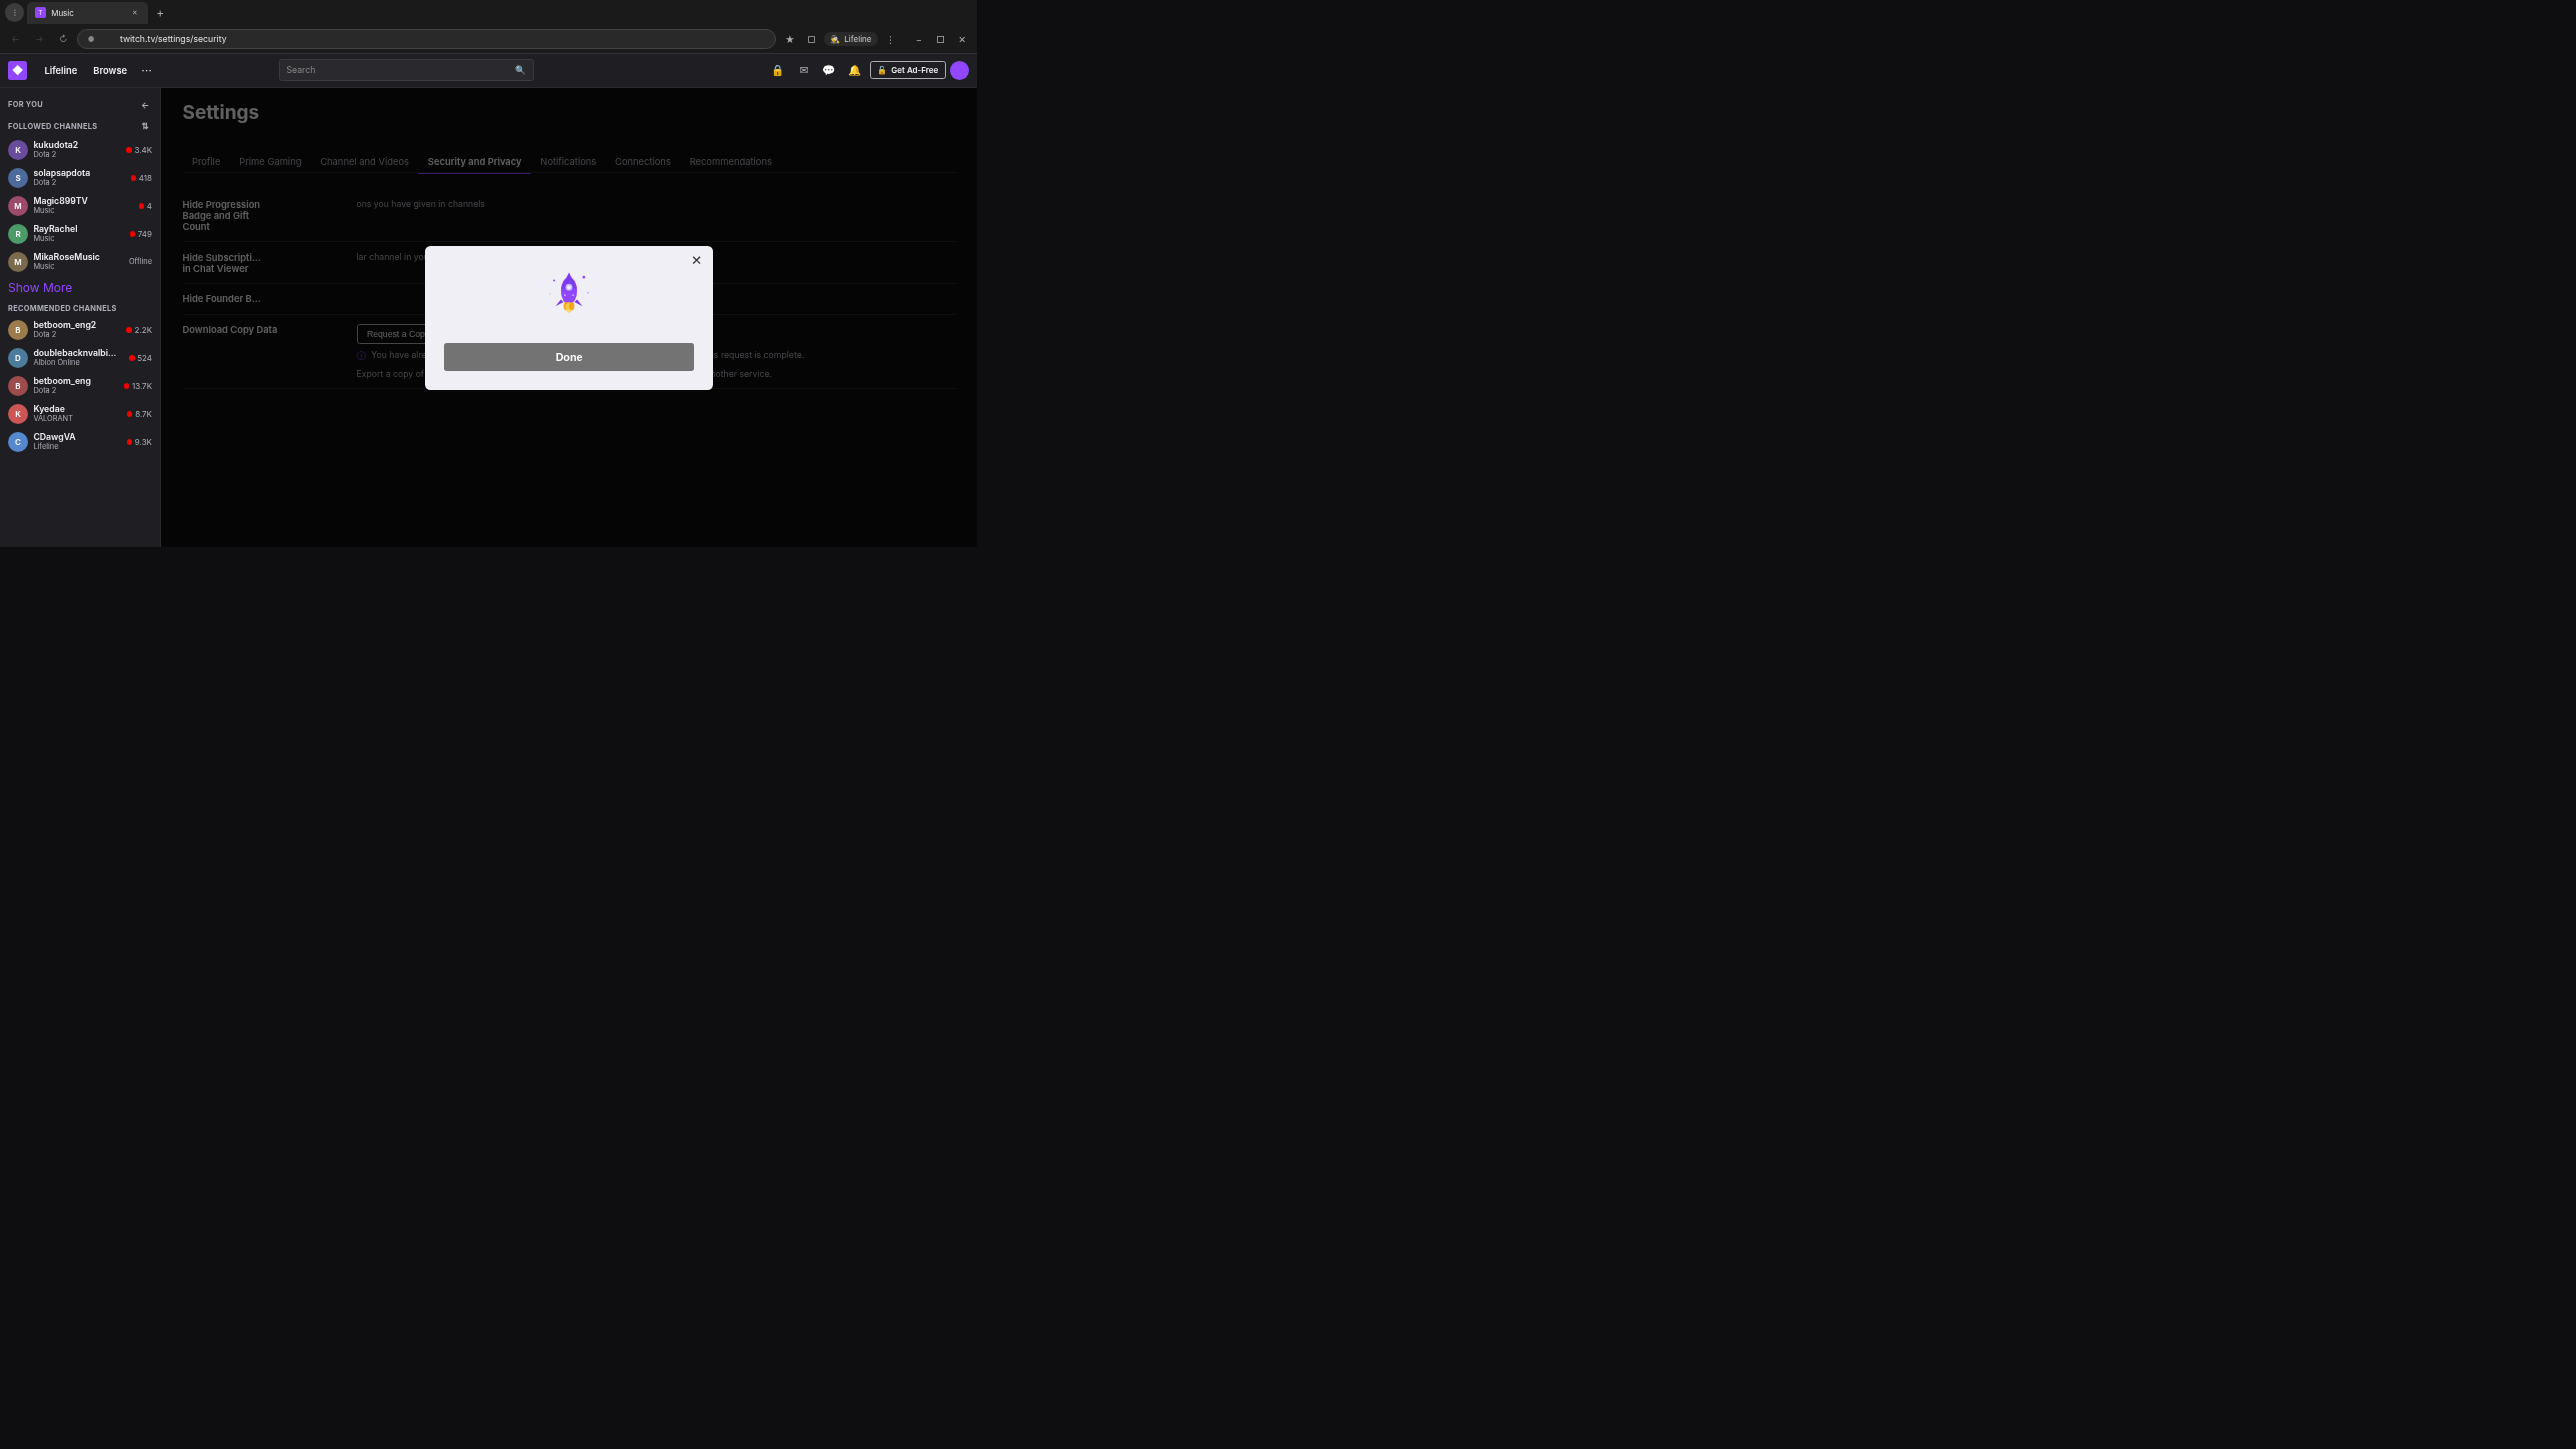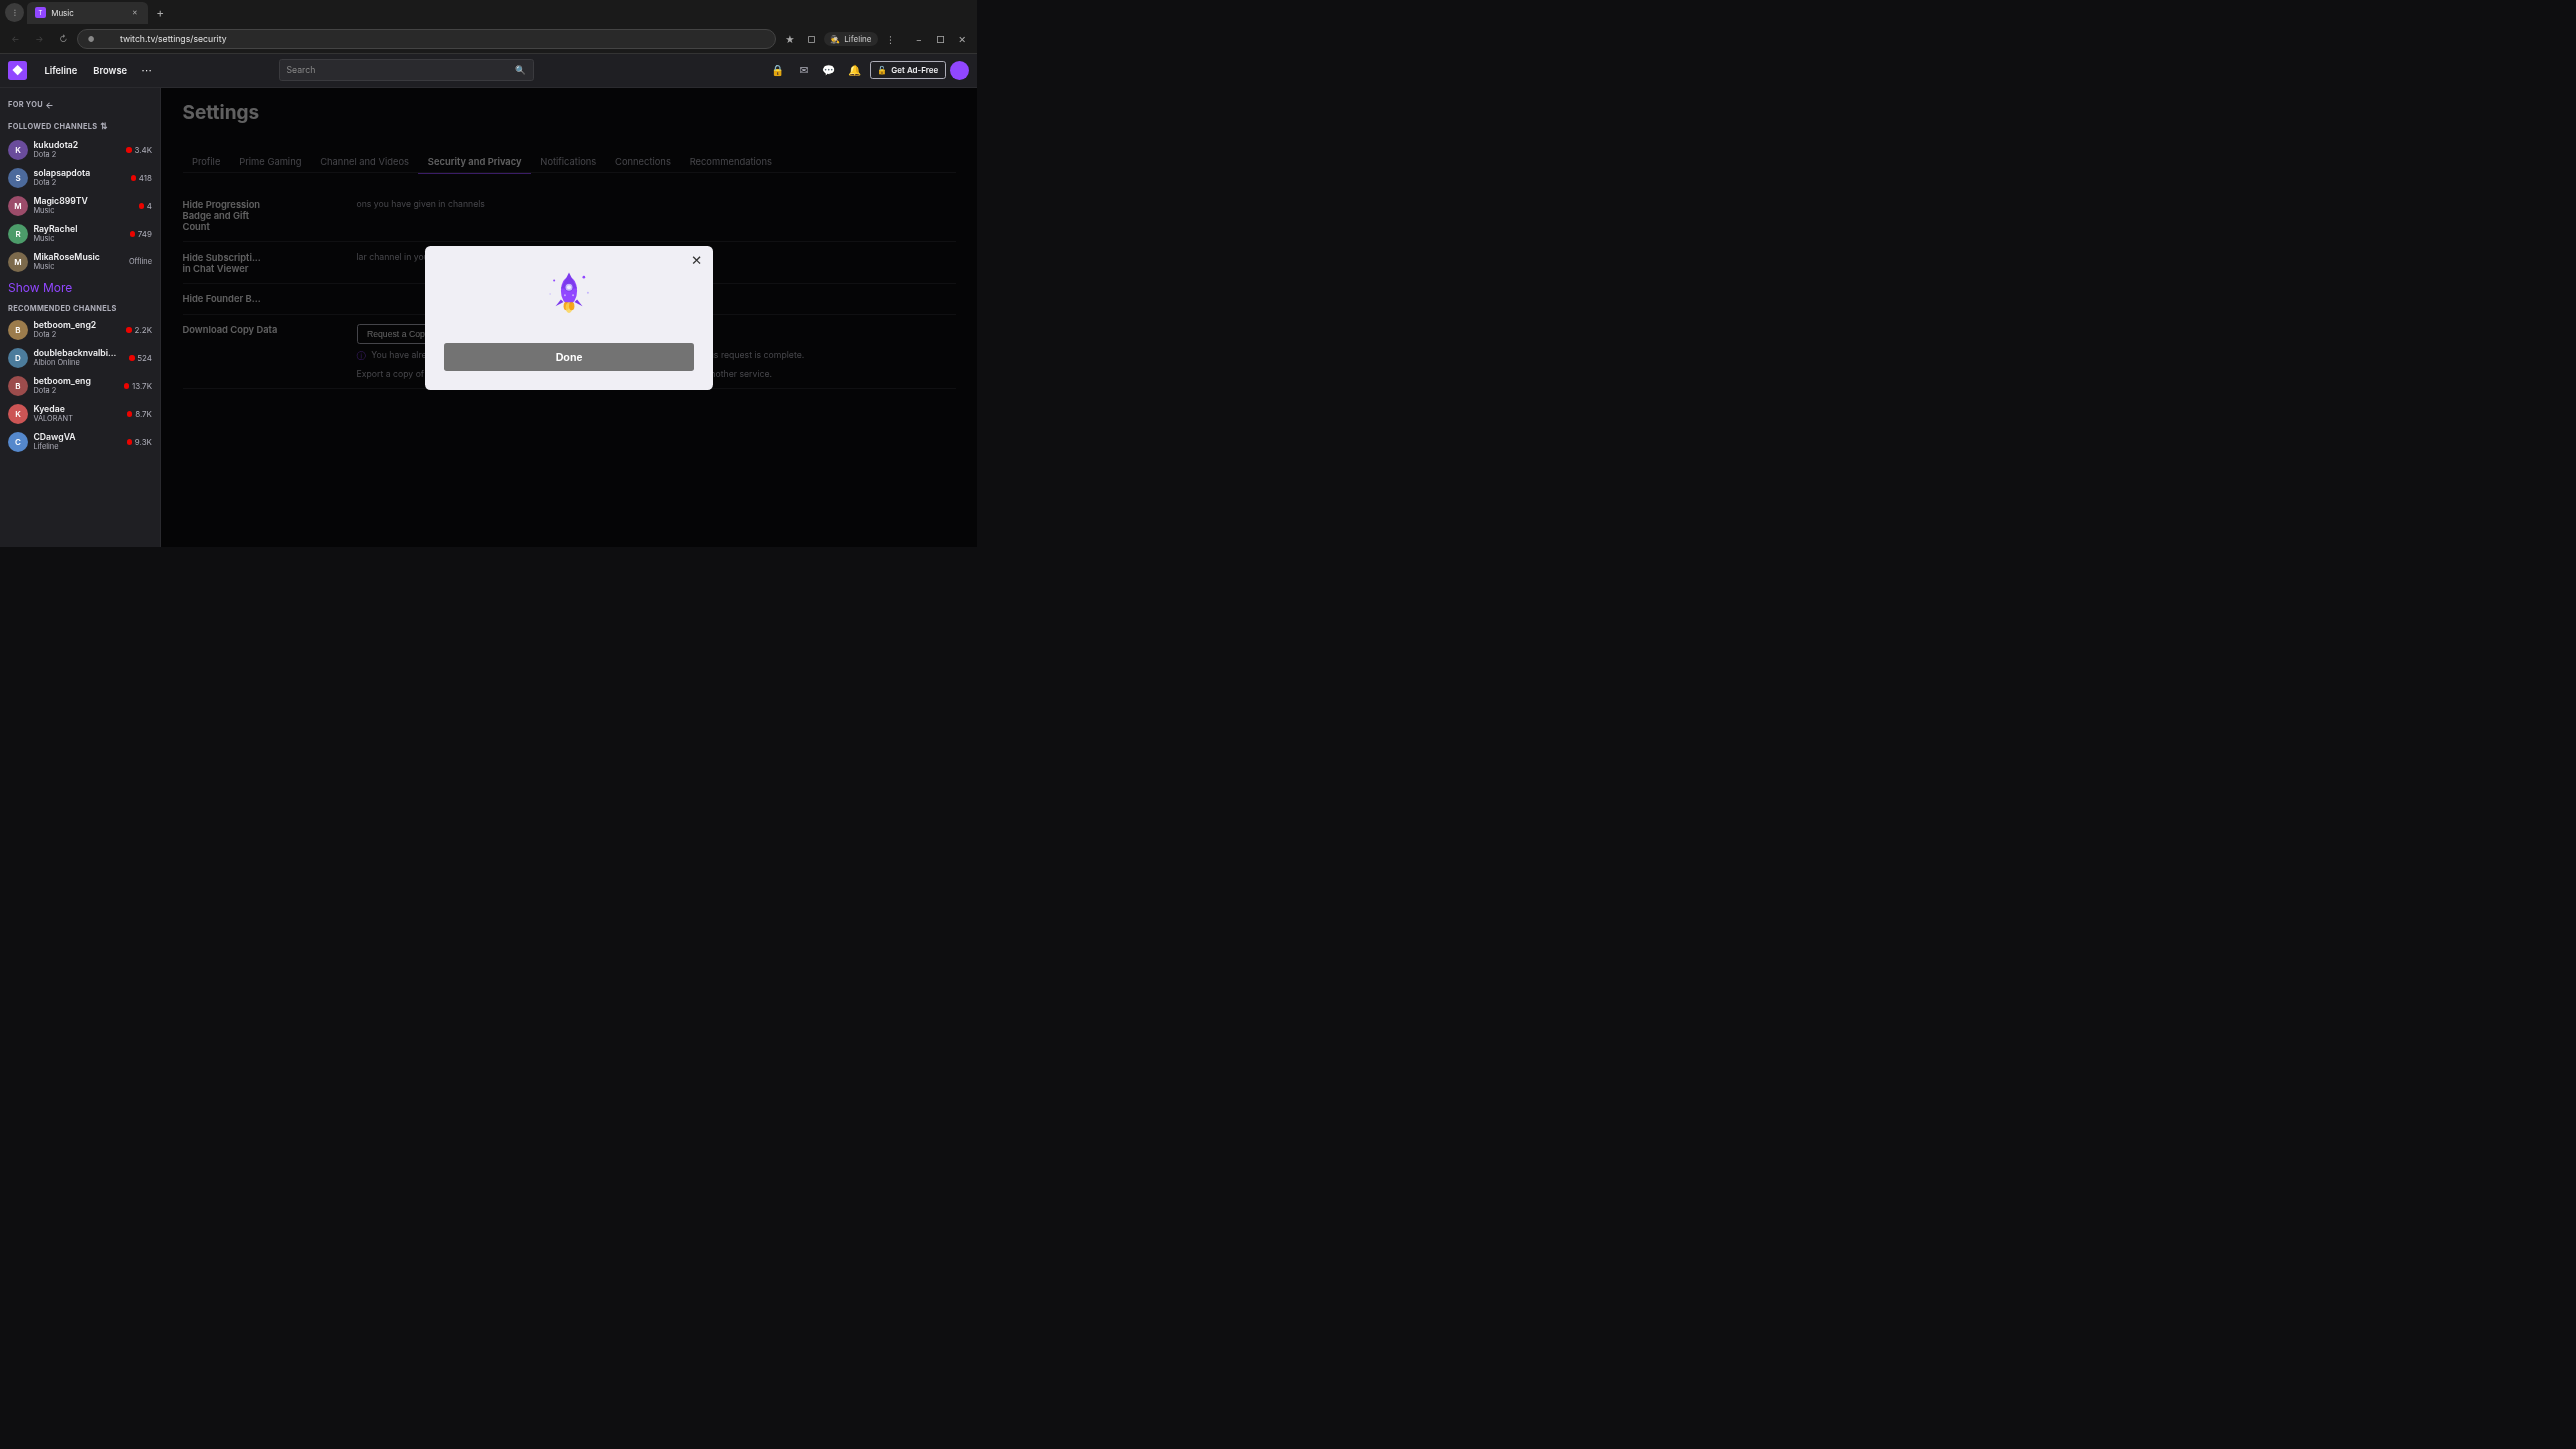--- a/index.html
+++ b/index.html
@@ -241,21 +241,21 @@
     }
     .sidebar {
       width: 161px;
       background: #1f1f23;
       border-right: 0.7px solid #2a2a2e;
       overflow-y: auto;
       flex-shrink: 0;
       padding: 5.4px 0;
     }
     .sidebar-section-header {
-      display: flex; align-items: center; 
+      display: flex; align-items: center; justify-content: space-between;
       padding: 5.4px 8px 2.7px;
       font-size: 7.4px;
       font-weight: 700;
       color: #adadb8;
       text-transform: uppercase;
       letter-spacing: 0.3px;
     }
     .sidebar-header-actions {
       display: flex; gap: 2.7px;
     }

